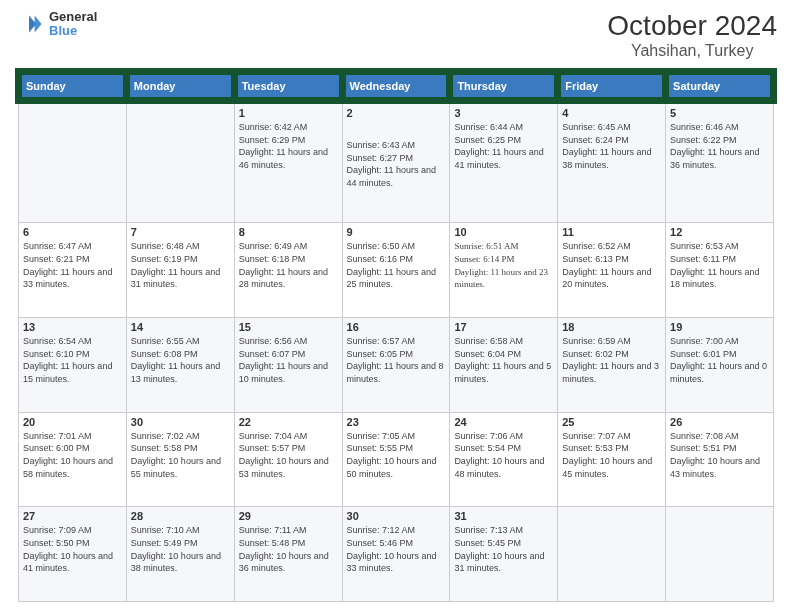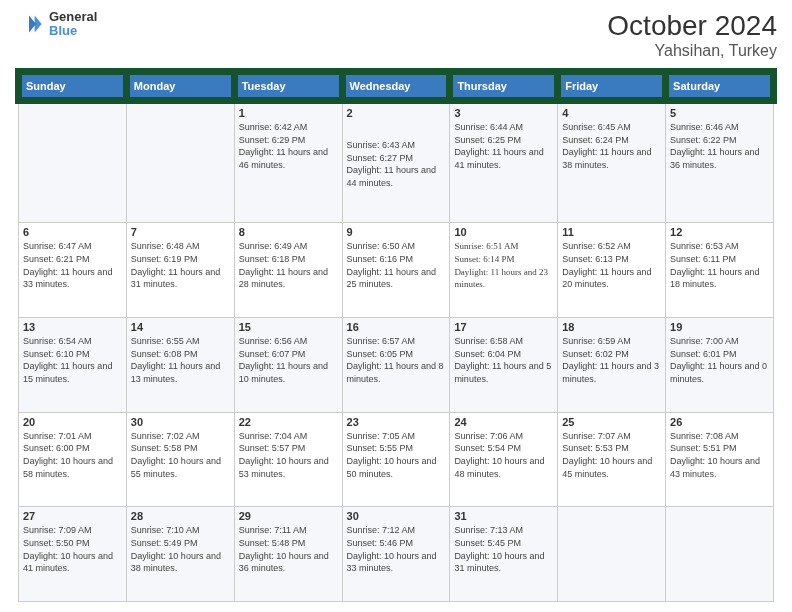--- a/index.html
+++ b/index.html
@@ -36,21 +36,21 @@
       line-height: 1.1;
     }
     .logo-text span:first-child { color: #333; }
     .logo-text span:last-child { color: #4a90d9; }
     .logo-icon {
       width: 28px;
       height: 28px;
       margin-right: 4px;
     }
     .title-block {
-      text-align: right;
+      text-align: center;
     }
     .title-block h1 {
       font-size: 28px;
       font-weight: normal;
       color: #333;
     }
     .title-block h2 {
       font-size: 16px;
       font-weight: normal;
       color: #555;

